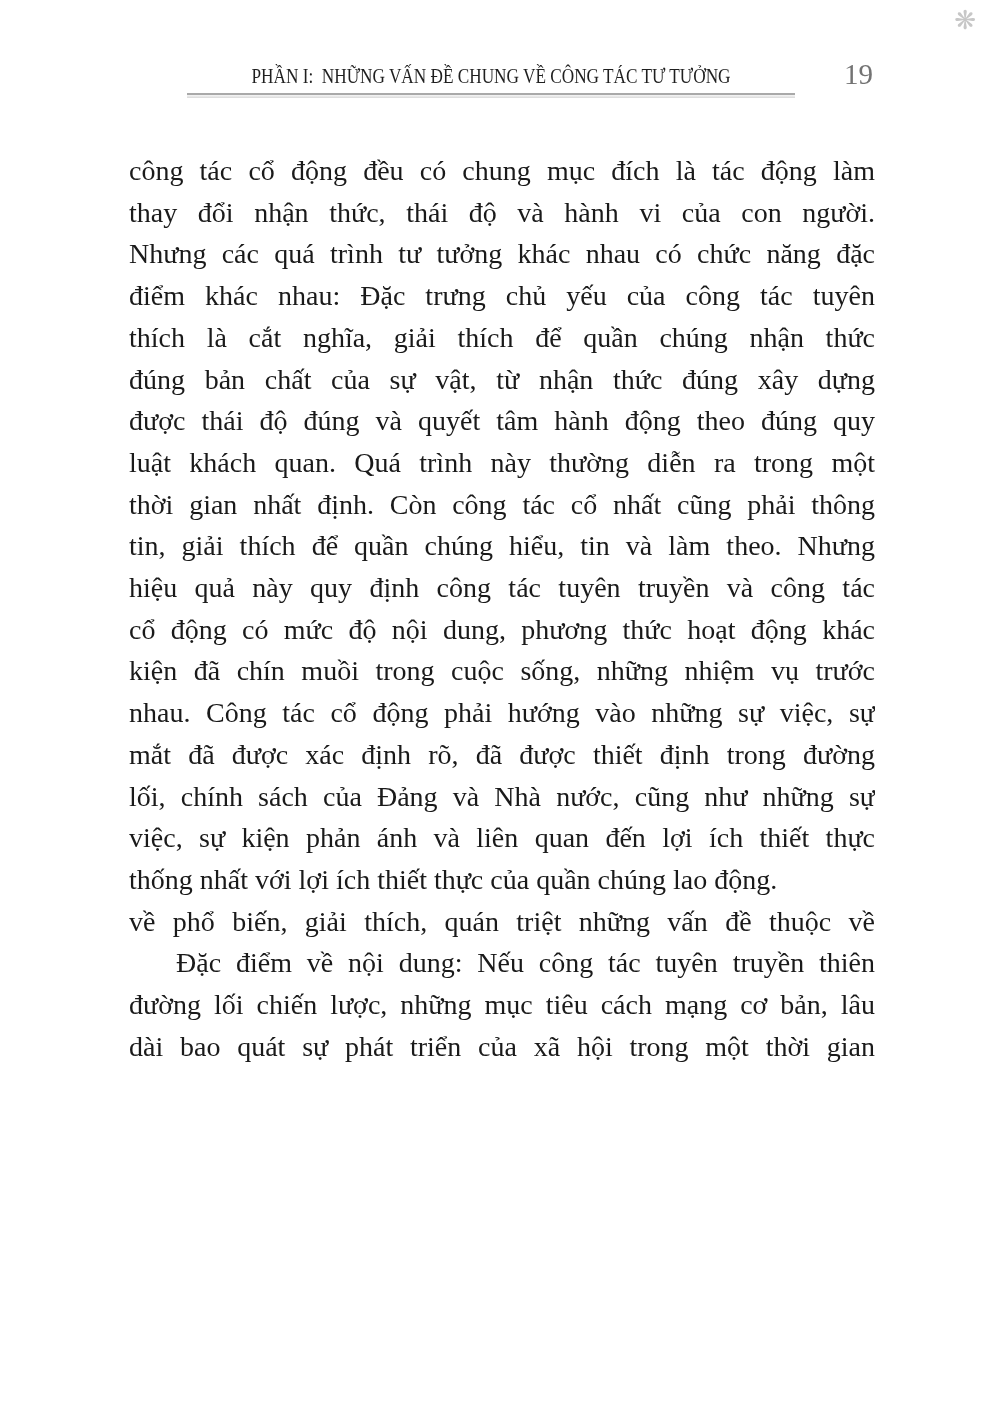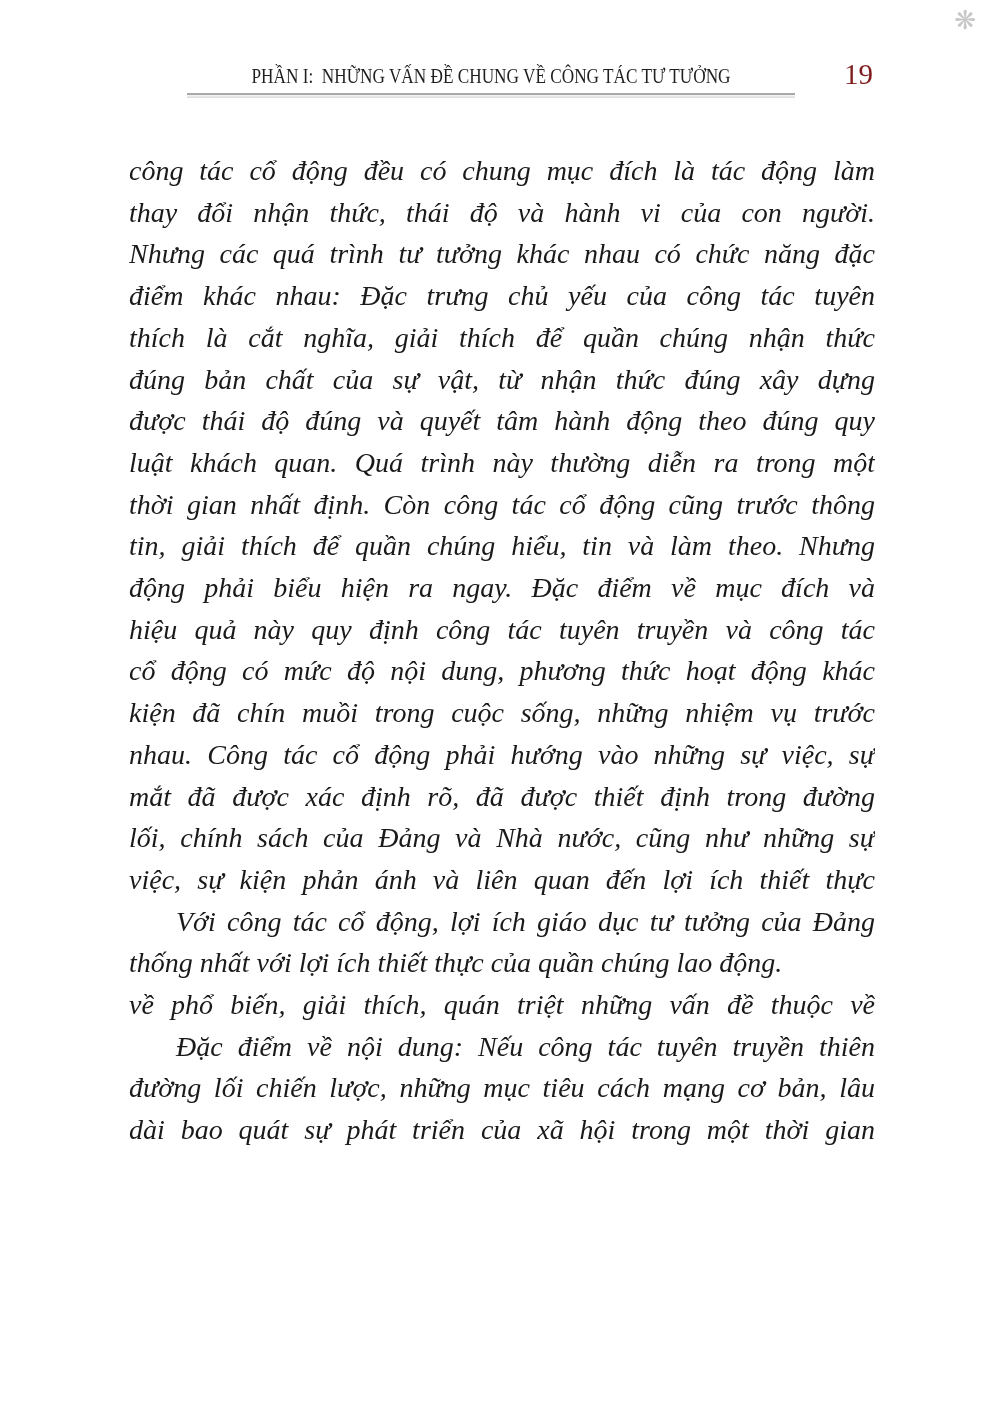--- a/index.html
+++ b/index.html
@@ -42,21 +42,21 @@
     white-space: pre;
     color: #1f1f1f;
     transform: scaleX(0.82);
     transform-origin: 50% 50%;
   }
   .page-number {
     position: absolute;
     top: -6px;
     right: 2px;
     font-size: 29px;
-    color: #7f1d1d;
+    color: #737373;
   }
   .header-rule {
     position: absolute;
     top: 29px;
     left: 58px;
     width: 608px;
     height: 5px;
     background: linear-gradient(to bottom, #a9a9a9 0%, #a9a9a9 38%, #f4f4f4 44%, #d9d9d9 100%);
   }
   .body-text {
@@ -64,21 +64,20 @@
     top: 150px;
     left: 129px;
     width: 746px;
     font-size: 28px;
     color: #1a1a1a;
   }
   .line {
     line-height: 41.7px;
     text-align: justify;
     overflow: hidden;
-    font-style: italic;
   }
   .line.just {
     text-align-last: justify;
   }
   .line.indent {
     text-indent: 47px;
   }
 </style>
 </head>
 <body>
@@ -95,31 +94,29 @@
 
   <div class="body-text">
       <div class="line just">công tác cổ động đều có chung mục đích là tác động làm</div>
       <div class="line just">thay đổi nhận thức, thái độ và hành vi của con người.</div>
       <div class="line just">Nhưng các quá trình tư tưởng khác nhau có chức năng đặc</div>
       <div class="line just">điểm khác nhau: Đặc trưng chủ yếu của công tác tuyên</div>
       <div class="line just">thích là cắt nghĩa, giải thích để quần chúng nhận thức</div>
       <div class="line just">đúng bản chất của sự vật, từ nhận thức đúng xây dựng</div>
       <div class="line just">được thái độ đúng và quyết tâm hành động theo đúng quy</div>
       <div class="line just">luật khách quan. Quá trình này thường diễn ra trong một</div>
-      <div class="line just">thời gian nhất định. Còn công tác cổ động cũng trước thông</div>
+      <div class="line just">thời gian nhất định. Còn công tác cổ nhất cũng phải thông</div>
       <div class="line just">tin, giải thích để quần chúng hiểu, tin và làm theo. Nhưng</div>
-      <div class="line just">động phải biểu hiện ra ngay. Đặc điểm về mục đích và</div>
       <div class="line just">hiệu quả này quy định công tác tuyên truyền và công tác</div>
       <div class="line just">cổ động có mức độ nội dung, phương thức hoạt động khác</div>
       <div class="line just">kiện đã chín muồi trong cuộc sống, những nhiệm vụ trước</div>
       <div class="line just">nhau. Công tác cổ động phải hướng vào những sự việc, sự</div>
       <div class="line just">mắt đã được xác định rõ, đã được thiết định trong đường</div>
       <div class="line just">lối, chính sách của Đảng và Nhà nước, cũng như những sự</div>
       <div class="line just">việc, sự kiện phản ánh và liên quan đến lợi ích thiết thực</div>
-      <div class="line just indent">Với công tác cổ động, lợi ích giáo dục tư tưởng của Đảng</div>
       <div class="line">thống nhất với lợi ích thiết thực của quần chúng lao động.</div>
       <div class="line just">về phổ biến, giải thích, quán triệt những vấn đề thuộc về</div>
       <div class="line just indent">Đặc điểm về nội dung: Nếu công tác tuyên truyền thiên</div>
       <div class="line just">đường lối chiến lược, những mục tiêu cách mạng cơ bản, lâu</div>
       <div class="line just">dài bao quát sự phát triển của xã hội trong một thời gian</div>
     </div>
 
 </div>
 
 </body></html>

